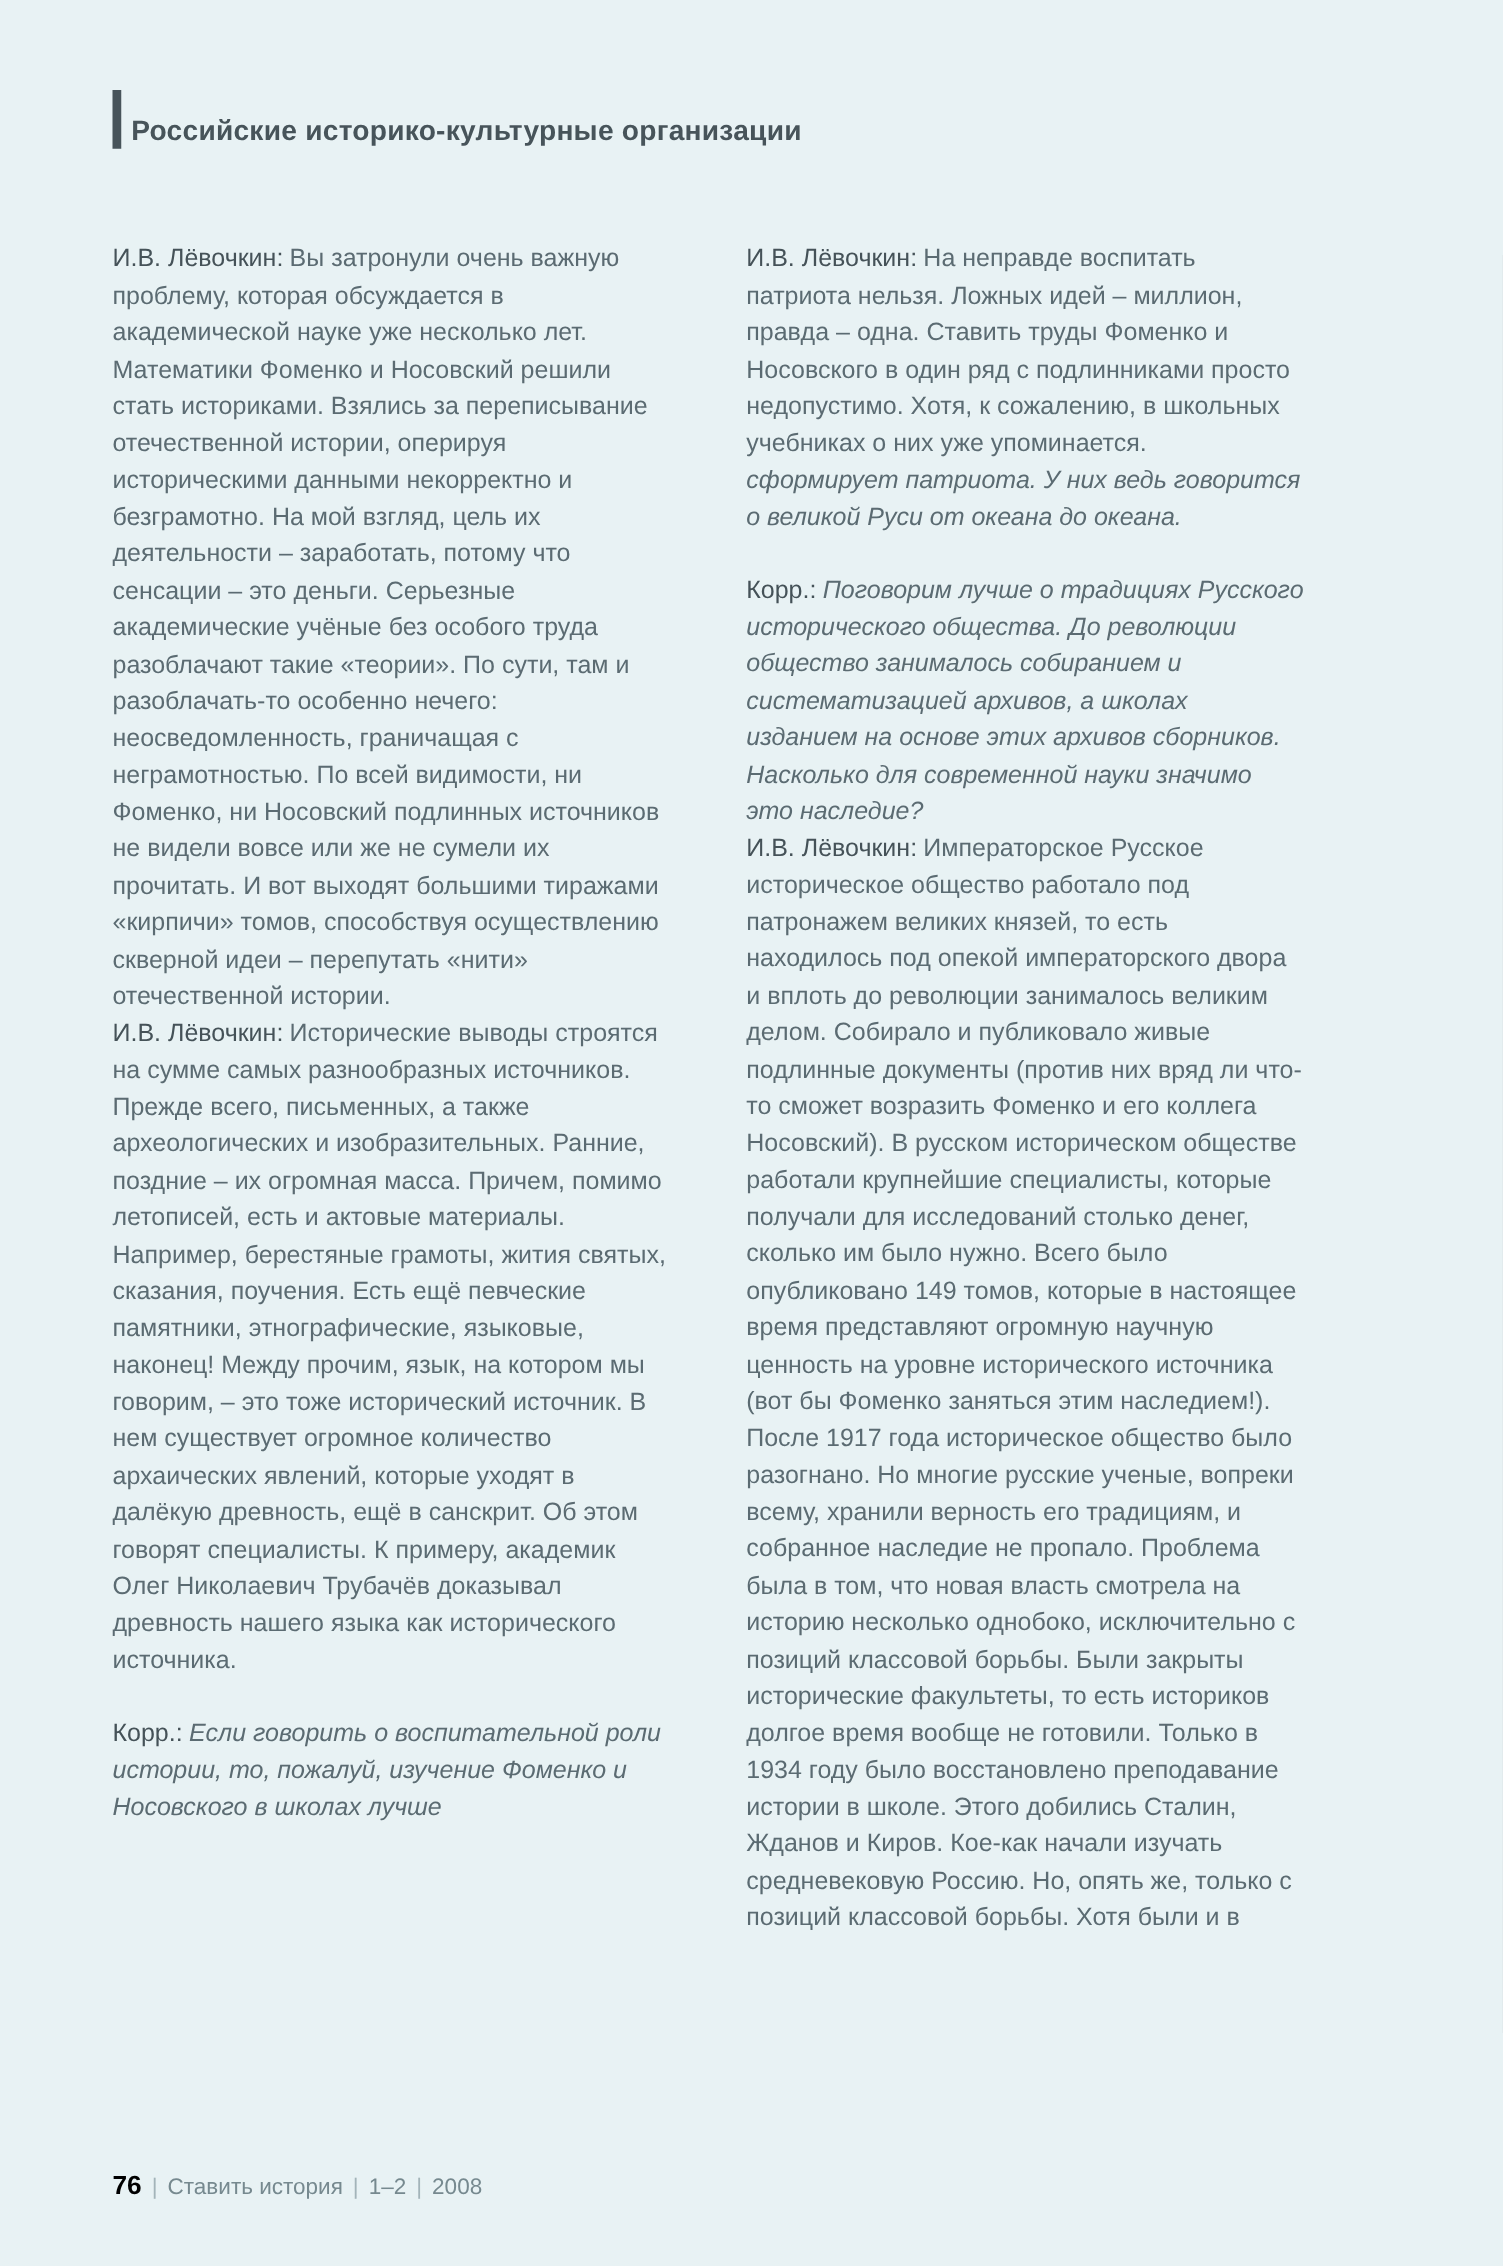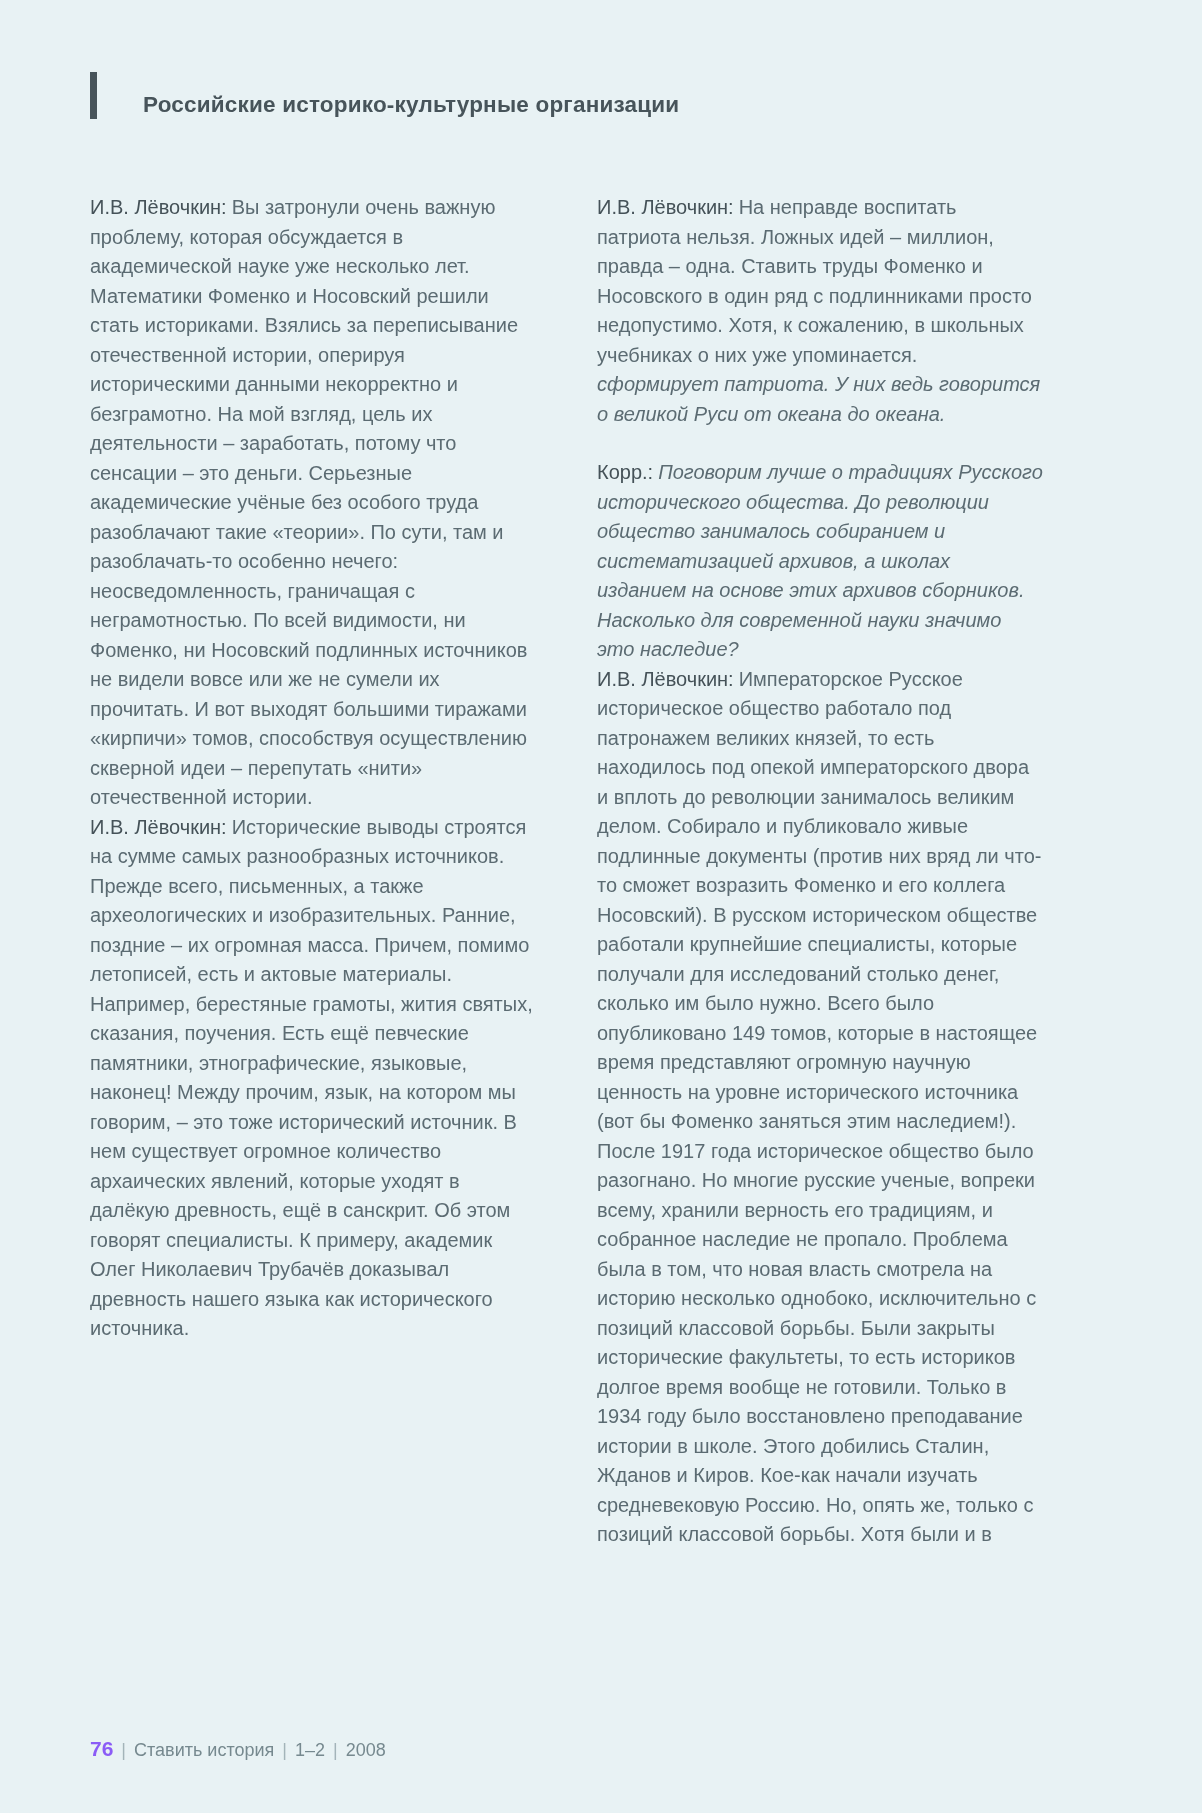--- a/index.html
+++ b/index.html
@@ -15,21 +15,20 @@
     background:#e8f2f4;
     overflow:hidden;
   }
   
   .header{
     position:absolute;
     left:90px;
     top:72px;
     display:flex;
     align-items:flex-end;
-    gap:38px;
   }
   .header .bar{
     width:7px;
     height:47px;
     background:#47545a;
     margin-right:8px;
   }
   .header .title{
     font-size:22.5px;
     font-weight:bold;
@@ -65,21 +64,21 @@
     left:90px;
     top:1737px;
     display:flex;
     align-items:baseline;
     color:#76898f;
     font-size:18px;
   }
   .footer .pageno{
     font-weight:bold;
     font-size:21px;
-    color:#8b5cf6;
+    color:#000000;
   }
   .footer .sep{
     margin:0 8px;
     color:#a3b4b9;
     font-weight:300;
   }
 </style>
 </head>
 <body>
 
@@ -89,20 +88,23 @@
     <div class="bar"></div>
     <div class="title">Российские историко-культурные организации</div>
   </div>
 
   <div class="col col-left">
     <p class="para">
       <b class="speaker">И.В. Лёвочкин:</b><span>Вы затронули очень важную проблему, которая обсуждается в академической науке уже несколько лет. Математики Фоменко и Носовский решили стать историками. Взялись за переписывание отечественной истории, оперируя историческими данными некорректно и безграмотно. На мой взгляд, цель их деятельности – заработать, потому что сенсации – это деньги. Серьезные академические учёные без особого труда разоблачают такие «теории». По сути, там и разоблачать-то особенно нечего: неосведомленность, граничащая с неграмотностью. По всей видимости, ни Фоменко, ни Носовский подлинных источников  не видели вовсе или же не сумели их прочитать. И вот выходят большими тиражами «кирпичи» томов, способствуя осуществлению скверной идеи – перепутать «нити» отечественной истории.</span>
     </p>
     <p class="para">
       <b class="speaker">И.В. Лёвочкин:</b><span>Исторические выводы строятся на сумме самых разнообразных источников. Прежде всего, письменных, а также археологических и изобразительных. Ранние, поздние – их огромная масса. Причем, помимо  летописей,  есть и актовые материалы. Например, берестяные грамоты, жития святых, сказания, поучения. Есть ещё певческие памятники, этнографические, языковые, наконец! Между прочим, язык, на котором мы говорим, – это тоже исторический источник. В нем существует огромное количество архаических явлений, которые уходят в далёкую древность, ещё в санскрит. Об этом говорят специалисты. К примеру, академик Олег Николаевич Трубачёв доказывал древность нашего языка как исторического источника.</span>
+    </p>
+    <p class="para q gap">
+      <b class="speaker">Корр.:</b><span>Если говорить о воспитательной роли истории, то, пожалуй, изучение Фоменко и Носовского в школах лучше</span>
     </p>
   </div>
 
   <div class="col col-right">
     <p class="para">
       <b class="speaker">И.В. Лёвочкин:</b><span>На неправде воспитать патриота нельзя. Ложных идей – миллион, правда – одна. Ставить труды Фоменко и Носовского в один ряд с подлинниками просто недопустимо. Хотя, к сожалению, в школьных учебниках о них уже упоминается.</span>
     </p>
     <p class="para q">
       <span>сформирует патриота. У них ведь говорится о великой Руси от океана до океана.</span>
     </p>

